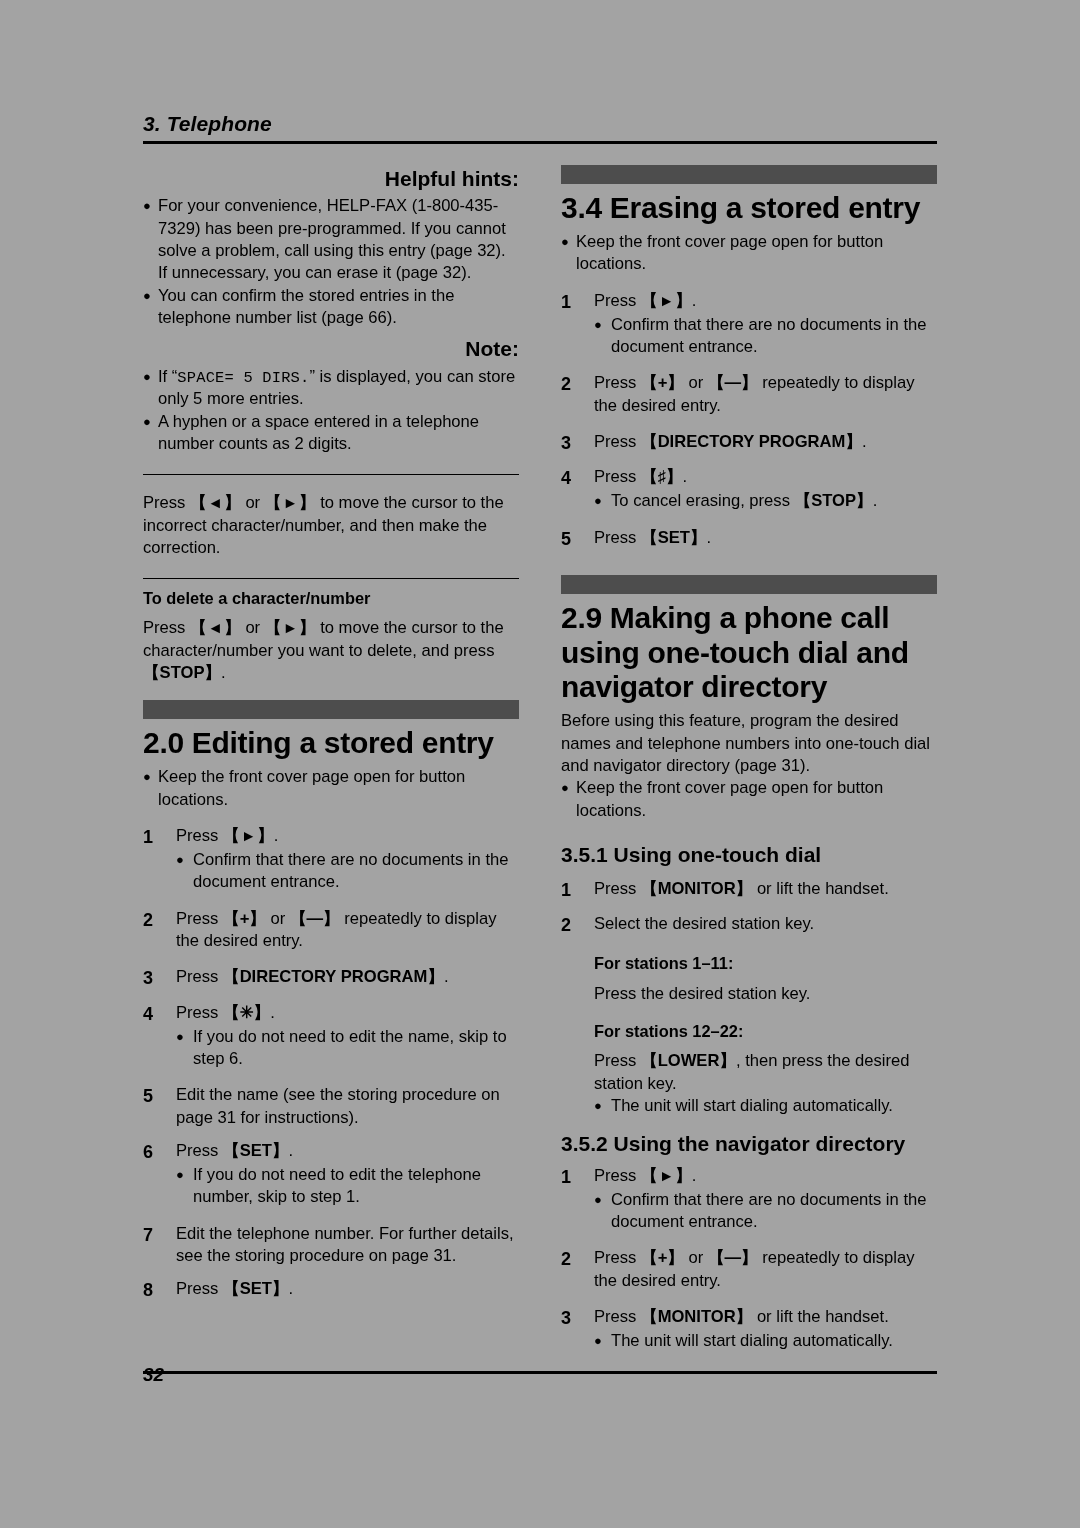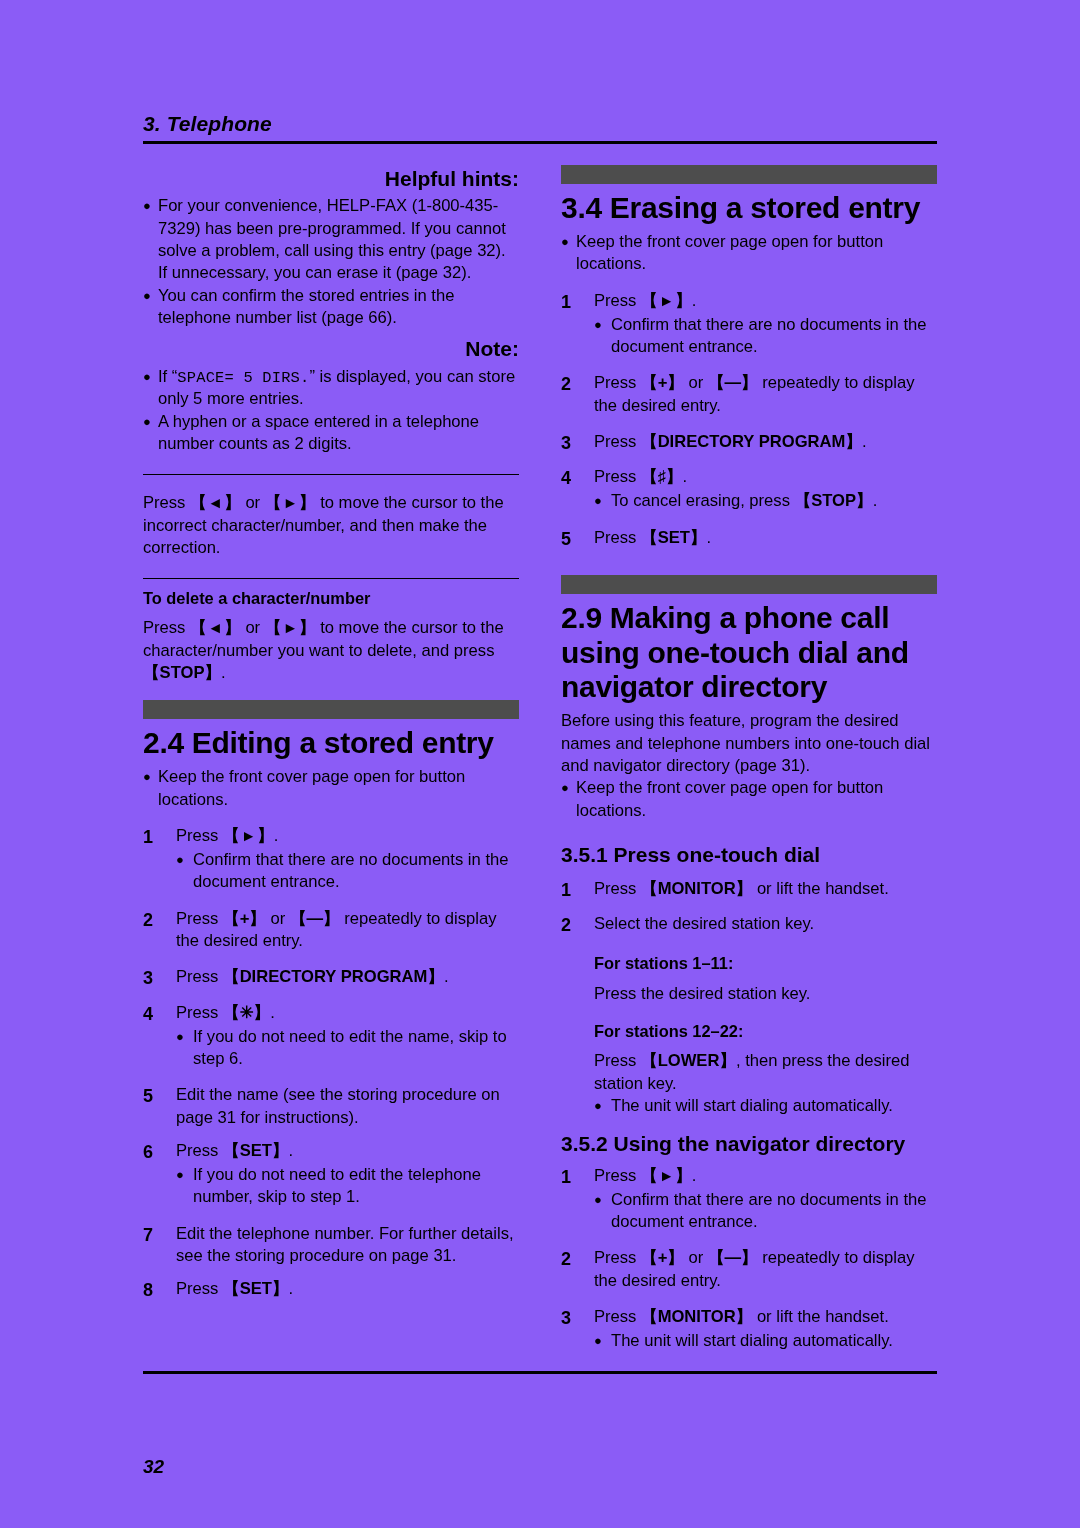--- a/index.html
+++ b/index.html
@@ -8,21 +8,21 @@
     background: #ffffff;
   }
   body {
     font-family: "Liberation Sans", sans-serif;
     color: #000000;
   }
   .page {
     position: relative;
     width: 1080px;
     height: 1528px;
-    background: #8b5cf6;
+    background: #a3a3a3;
     box-sizing: border-box;
     padding: 0;
     overflow: hidden;
   }
   .content {
     position: absolute;
     left: 143px;
     top: 0;
     width: 794px;
     height: 1528px;
@@ -160,21 +160,21 @@
   .footer-rule {
     position: absolute;
     left: 0;
     top: 1371px;
     width: 794px;
     border-top: 3.2px solid #000;
   }
   .folio {
     position: absolute;
     left: 0;
-    top: 1456px;
+    top: 1364px;
     font-style: italic;
     font-weight: bold;
     font-size: 19px;
   }
 </style>
 </head>
 <body>
 
 <div class="page">
   <div class="content">
@@ -215,21 +215,21 @@
         <div class="para"><span>Press </span><span class="key">【 ◂ 】</span><span> or </span><span class="key">【 ▸ 】</span><span> to move the cursor to the incorrect character/number, and then make the correction.</span></div>
 
         <div class="thin-rule"></div>
         <div class="sub-label">To delete a character/number</div>
         <div class="sp8"></div>
         <div class="para"><span>Press </span><span class="key">【 ◂ 】</span><span> or </span><span class="key">【 ▸ 】</span><span> to move the cursor to the character/number you want to delete, and press </span><span class="key">【STOP】</span><span>.</span></div>
 
         <div class="sp16"></div>
 
         <div class="banner"></div>
-        <div class="sec-title">2.4 Editing a stored entry</div>
+        <div class="sec-title">2.0 Editing a stored entry</div>
         <div class="bullet">
           <span class="dot">●</span>
           <span class="btxt">Keep the front cover page open for button locations.</span>
         </div>
 
         <div class="sp14"></div>
 
         <div class="step">
           <span class="num">1</span>
           <span class="stxt"><span>Press </span><span class="key">【 ▸ 】</span><span>.</span></span>
@@ -355,21 +355,21 @@
         <div class="banner"></div>
         <div class="sec-title">2.9 Making a phone call using one-touch dial and navigator directory</div>
         <div class="para">Before using this feature, program the desired names and telephone numbers into one-touch dial and navigator directory (page 31).</div>
         <div class="bullet">
           <span class="dot">●</span>
           <span class="btxt">Keep the front cover page open for button locations.</span>
         </div>
 
         <div class="sp20"></div>
 
-        <div class="subsec-title">3.5.1 Press one-touch dial</div>
+        <div class="subsec-title">3.5.1 Using one-touch dial</div>
         <div class="sp11"></div>
 
         <div class="step">
           <span class="num">1</span>
           <span class="stxt"><span>Press </span><span class="key">【MONITOR】</span><span> or lift the handset.</span></span>
         </div>
 
         <div class="sp11"></div>
 
         <div class="step">

